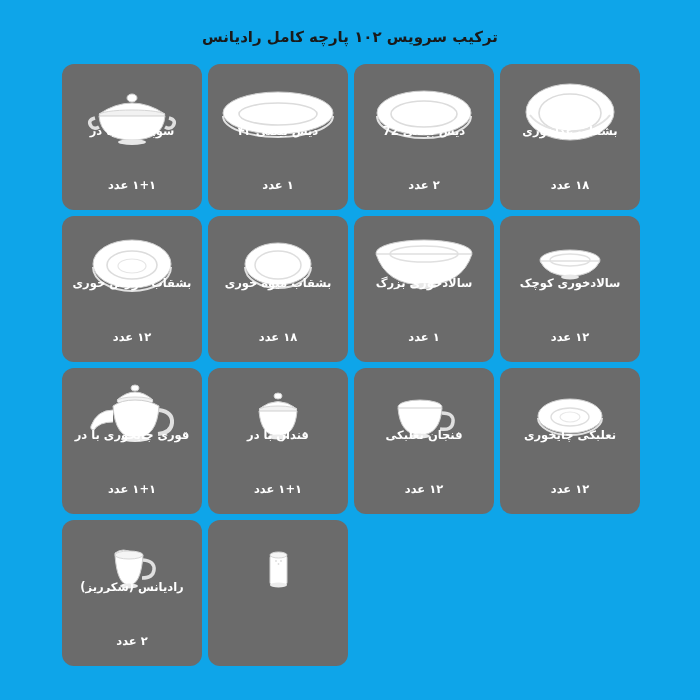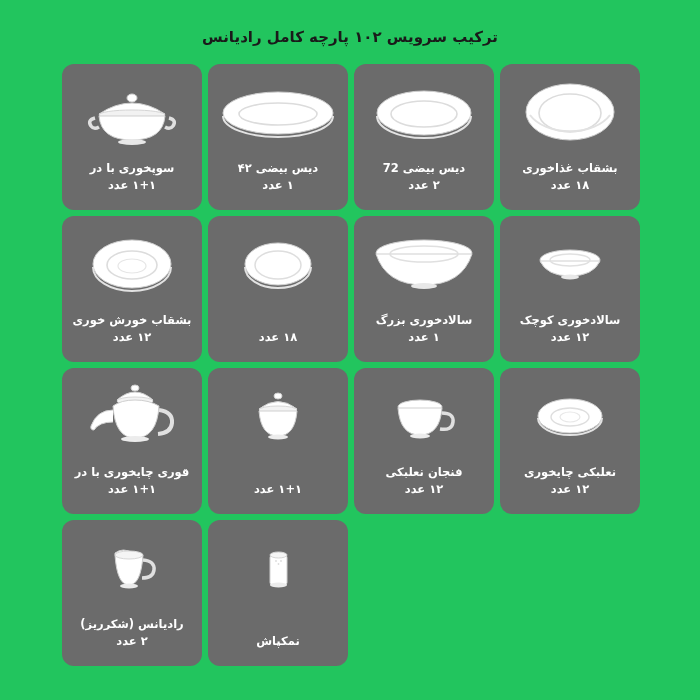--- a/index.html
+++ b/index.html
@@ -4,21 +4,21 @@
 <style>
   * { box-sizing: border-box; }
   html, body {
     margin: 0; padding: 0;
     width: 700px; height: 700px;
     background: #f0f0f0;
     font-family: "DejaVu Sans", "Liberation Sans", sans-serif;
   }
   .page {
     width: 700px; height: 700px;
-    background: #22c55e;
+    background: #0ea5e9;
     position: relative;
     overflow: hidden;
   }
   .title {
     text-align: center;
     font-size: 15px;
     font-weight: bold;
     color: #1a1a1a;
     padding-top: 28px;
     letter-spacing: 0px;
@@ -52,21 +52,21 @@
   }
   .labels {
     position: absolute;
     bottom: 16px;
     left: 0; right: 0;
     text-align: center;
     color: #ffffff;
     line-height: 1.5;
   }
   .lbl-name { font-size: 11.5px; font-weight: bold; display: block; }
-  .lbl-count { font-size: 11.5px; font-weight: bold; display: block; }
+  .lbl-count { font-size: 11.5px; font-weight: bold; display: block; margin-top: 37px; }
 </style>
 </head>
 <body>
 
 <div class="page">
 
   <div class="title">ترکیب سرویس ۱۰۲ پارچه کامل رادیانس</div>
 
   <div class="grid">
 
@@ -163,20 +163,21 @@
 
     <div class="cell">
       <div class="art">
         <svg width="86" height="62" viewBox="0 0 86 62">
           <ellipse cx="43" cy="31" rx="33" ry="21" fill="#ffffff" stroke="#cfcfcf" stroke-width="1"></ellipse>
           <ellipse cx="43" cy="32" rx="23" ry="14" fill="none" stroke="#dedede" stroke-width="1.5"></ellipse>
           <path d="M10 34 A33 21 0 0 0 76 34" fill="none" stroke="#e2e2e2" stroke-width="2"></path>
         </svg>
       </div>
       <div class="labels">
+        <span class="lbl-name">بشقاب میوه خوری</span>
         <span class="lbl-count">۱۸ عدد</span>
       </div>
     </div>
 
     <div class="cell">
       <div class="art">
         <svg width="98" height="66" viewBox="0 0 98 66">
           <ellipse cx="49" cy="33" rx="39" ry="24" fill="#ffffff" stroke="#cfcfcf" stroke-width="1"></ellipse>
           <ellipse cx="49" cy="34" rx="25" ry="14" fill="none" stroke="#dcdcdc" stroke-width="1.6"></ellipse>
           <ellipse cx="49" cy="35" rx="14" ry="7" fill="none" stroke="#e6e6e6" stroke-width="1.2"></ellipse>
@@ -223,20 +224,21 @@
       <div class="art">
         <svg width="74" height="68" viewBox="0 0 74 68">
           <ellipse cx="37" cy="14" rx="4" ry="3" fill="#ffffff" stroke="#d0d0d0" stroke-width="1"></ellipse>
           <path d="M18 27 Q37 12 56 27 Z" fill="#ffffff" stroke="#cfcfcf" stroke-width="1"></path>
           <ellipse cx="37" cy="28" rx="19" ry="4" fill="#f3f3f3" stroke="#d8d8d8" stroke-width="1"></ellipse>
           <path d="M18 29 Q20 54 37 54 Q54 54 56 29 Z" fill="#ffffff" stroke="#cfcfcf" stroke-width="1"></path>
           <ellipse cx="37" cy="55" rx="10" ry="2.5" fill="#ececec"></ellipse>
         </svg>
       </div>
       <div class="labels">
+        <span class="lbl-name">قندان با در</span>
         <span class="lbl-count">۱+۱ عدد</span>
       </div>
     </div>
 
     <div class="cell">
       <div class="art">
         <svg width="110" height="76" viewBox="0 0 110 76">
           <ellipse cx="58" cy="10" rx="4" ry="3" fill="#ffffff" stroke="#d0d0d0" stroke-width="1"></ellipse>
           <path d="M40 22 Q58 6 76 22 Z" fill="#ffffff" stroke="#cfcfcf" stroke-width="1"></path>
           <ellipse cx="58" cy="23" rx="18" ry="4" fill="#f3f3f3" stroke="#d8d8d8" stroke-width="1"></ellipse>
@@ -260,21 +262,20 @@
         <svg width="56" height="66" viewBox="0 0 56 66">
           <rect x="20" y="20" width="17" height="30" rx="2.5" fill="#ffffff" stroke="#cfcfcf" stroke-width="1"></rect>
           <ellipse cx="28.5" cy="20" rx="8.5" ry="3" fill="#f6f6f6" stroke="#d5d5d5" stroke-width="1"></ellipse>
           <circle cx="26" cy="26" r="0.9" fill="#dcdcdc"></circle>
           <circle cx="31" cy="26" r="0.9" fill="#dcdcdc"></circle>
           <circle cx="28.5" cy="29" r="0.9" fill="#dcdcdc"></circle>
           <ellipse cx="28.5" cy="50" rx="8.5" ry="2.5" fill="#ececec"></ellipse>
         </svg>
       </div>
       <div class="labels">
-        <span class="lbl-name">نمکپاش</span>
       </div>
     </div>
 
     <div class="cell">
       <div class="art">
         <svg width="78" height="66" viewBox="0 0 78 66">
           <path d="M22 20 L22 18 Q30 12 40 18 L48 20 Z" fill="#ffffff" stroke="#cfcfcf" stroke-width="1"></path>
           <path d="M22 20 Q24 50 36 50 Q48 50 50 20 Z" fill="#ffffff" stroke="#cfcfcf" stroke-width="1"></path>
           <ellipse cx="36" cy="20" rx="14" ry="4" fill="#f5f5f5" stroke="#d8d8d8" stroke-width="1"></ellipse>
           <path d="M50 25 q12 1 11 10 q-1 8 -12 8" fill="none" stroke="#e0e0e0" stroke-width="3.5"></path>

